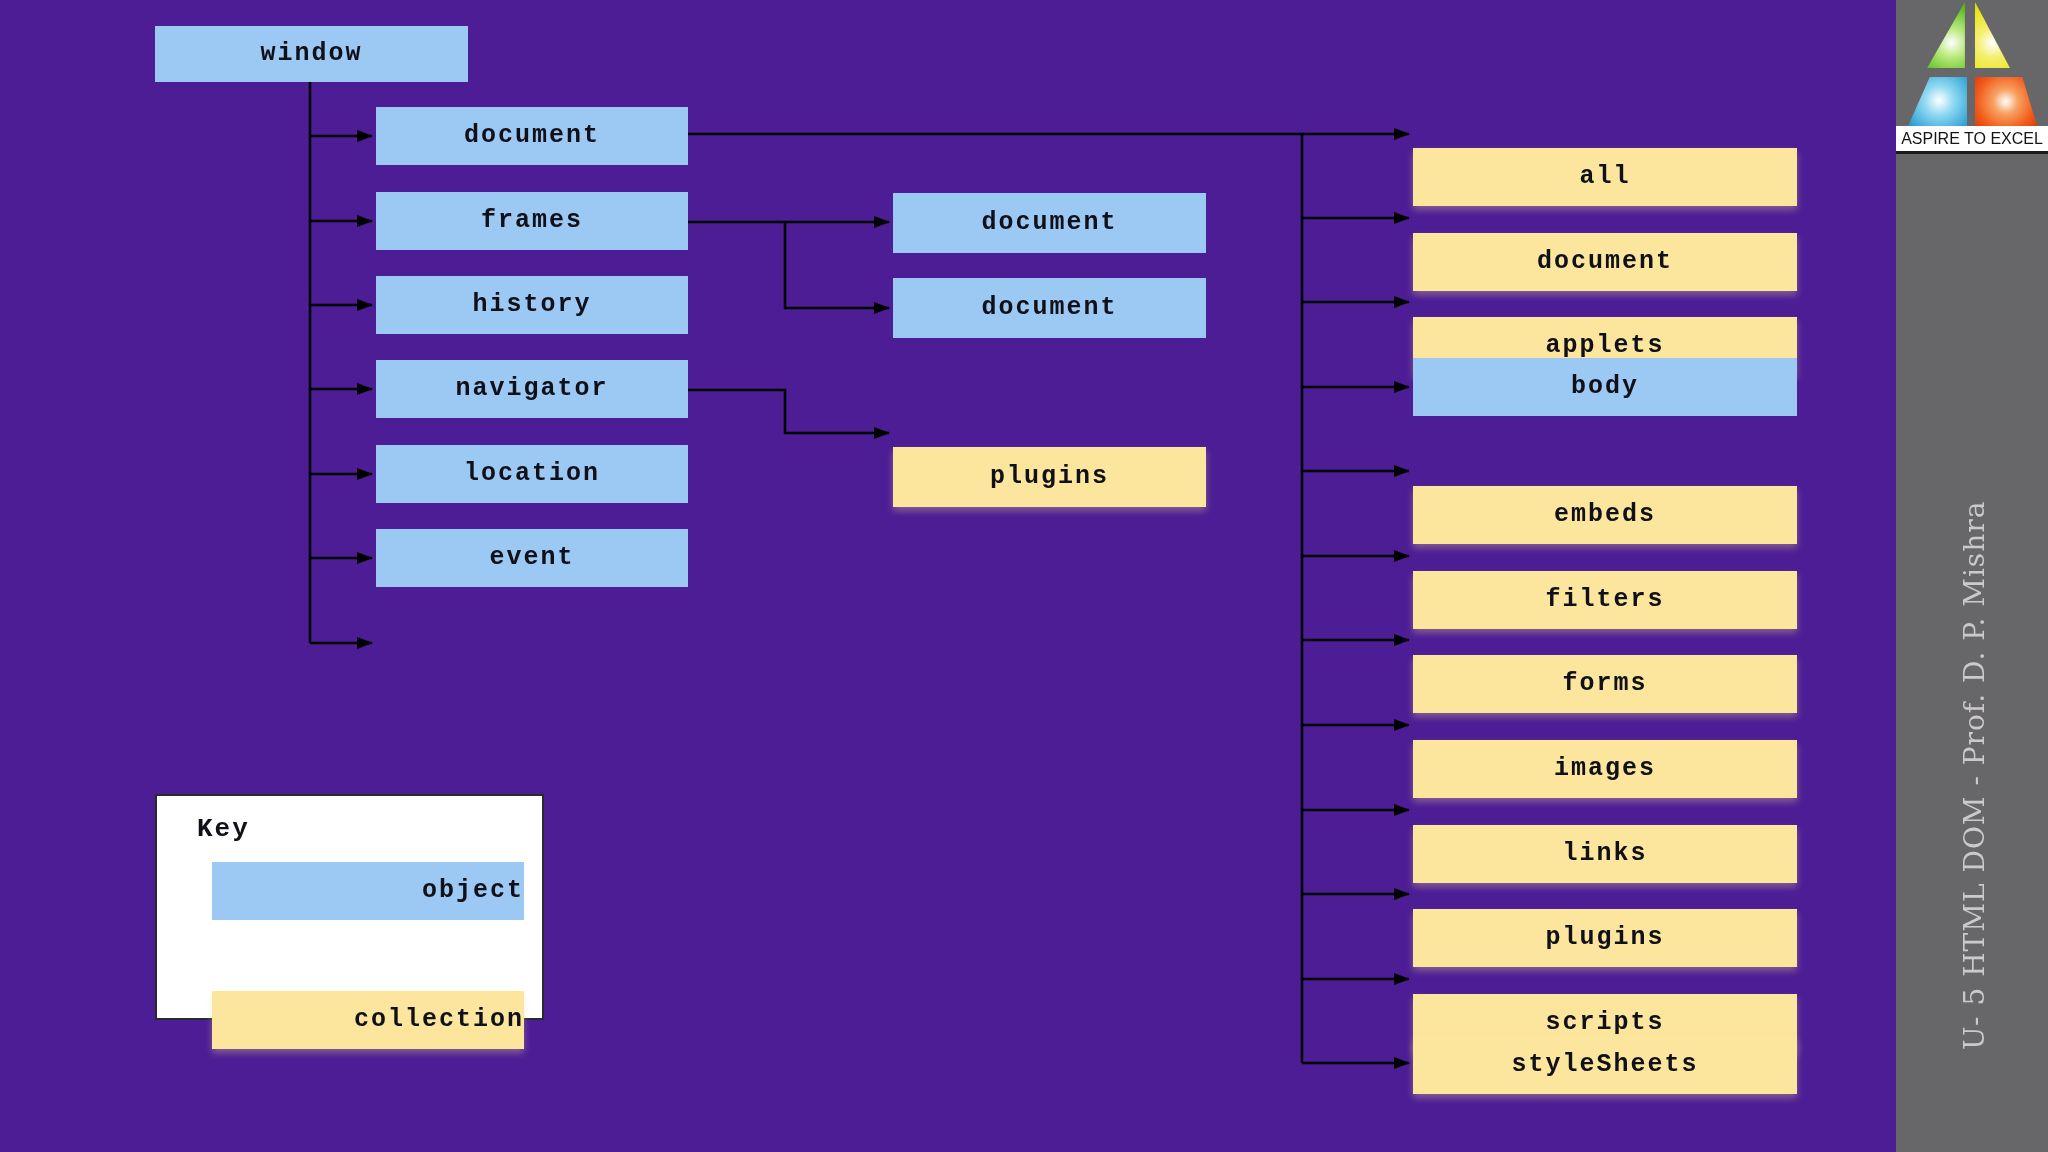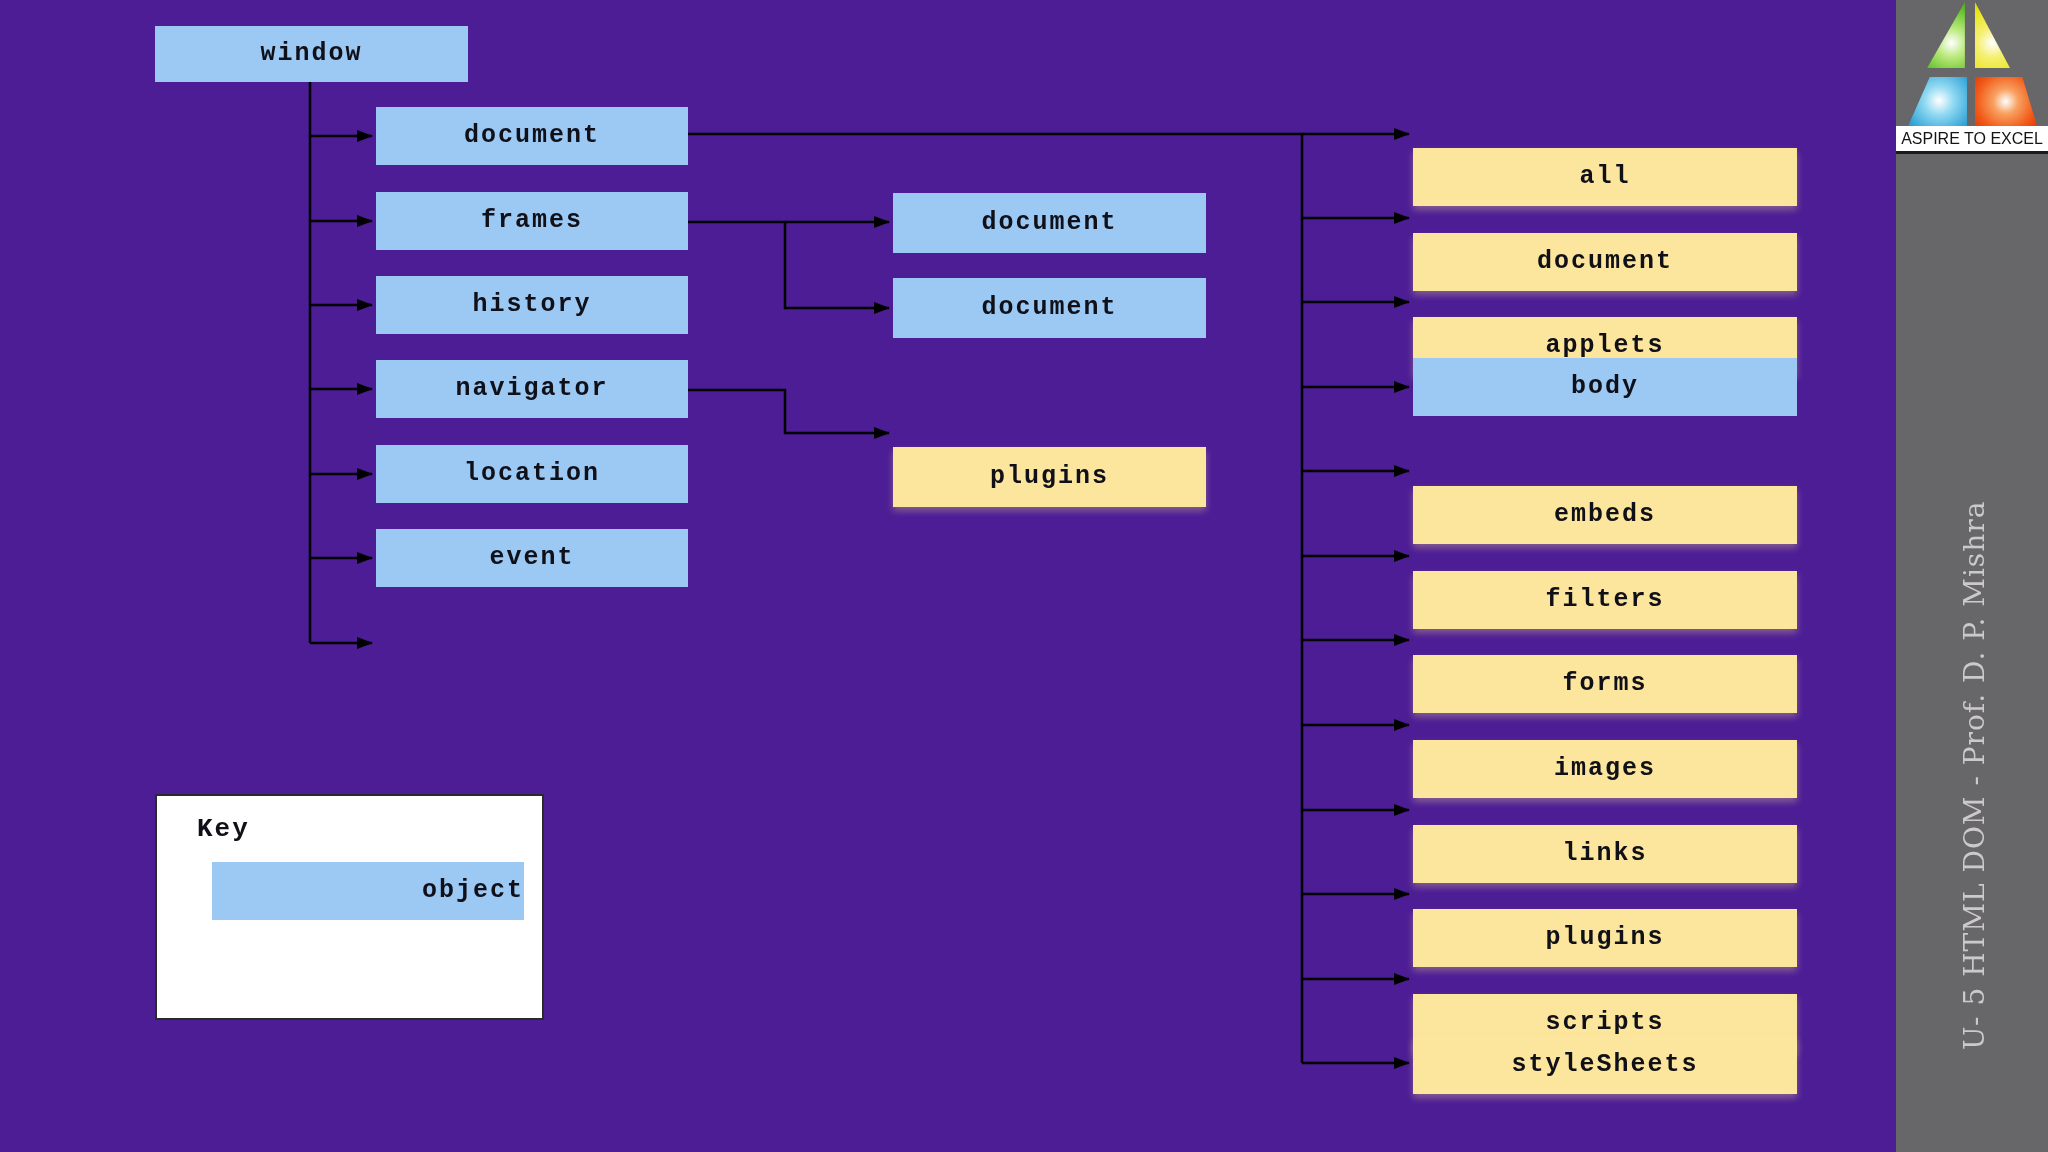--- a/index.html
+++ b/index.html
@@ -133,20 +133,21 @@
   <div class="node yellow rcol" style="top:611px">forms</div>
   <div class="node yellow rcol" style="top:696px">images</div>
   <div class="node yellow rcol" style="top:781px">links</div>
   <div class="node yellow rcol" style="top:865px">plugins</div>
   <div class="node yellow rcol" style="top:950px">scripts</div>
   <div class="node yellow rcol" style="top:992px">styleSheets</div>
 
   <div id="key-box">
     <div id="key-title">Key</div>
     <div class="node blue key-node" style="top:66px">object</div>
+    <div class="node yellow key-node" style="top:151px">collection</div>
   </div>
 
   <div id="sidebar"></div>
   <div class="logo-shape" id="logo-green"></div>
   <div class="logo-shape" id="logo-yellow"></div>
   <div class="logo-shape" id="logo-blue"></div>
   <div class="logo-shape" id="logo-orange"></div>
   <div id="logo-caption">ASPIRE TO EXCEL</div>
   <div id="vertical-credit">U- 5 HTML DOM - Prof. D. P. Mishra</div>
 

